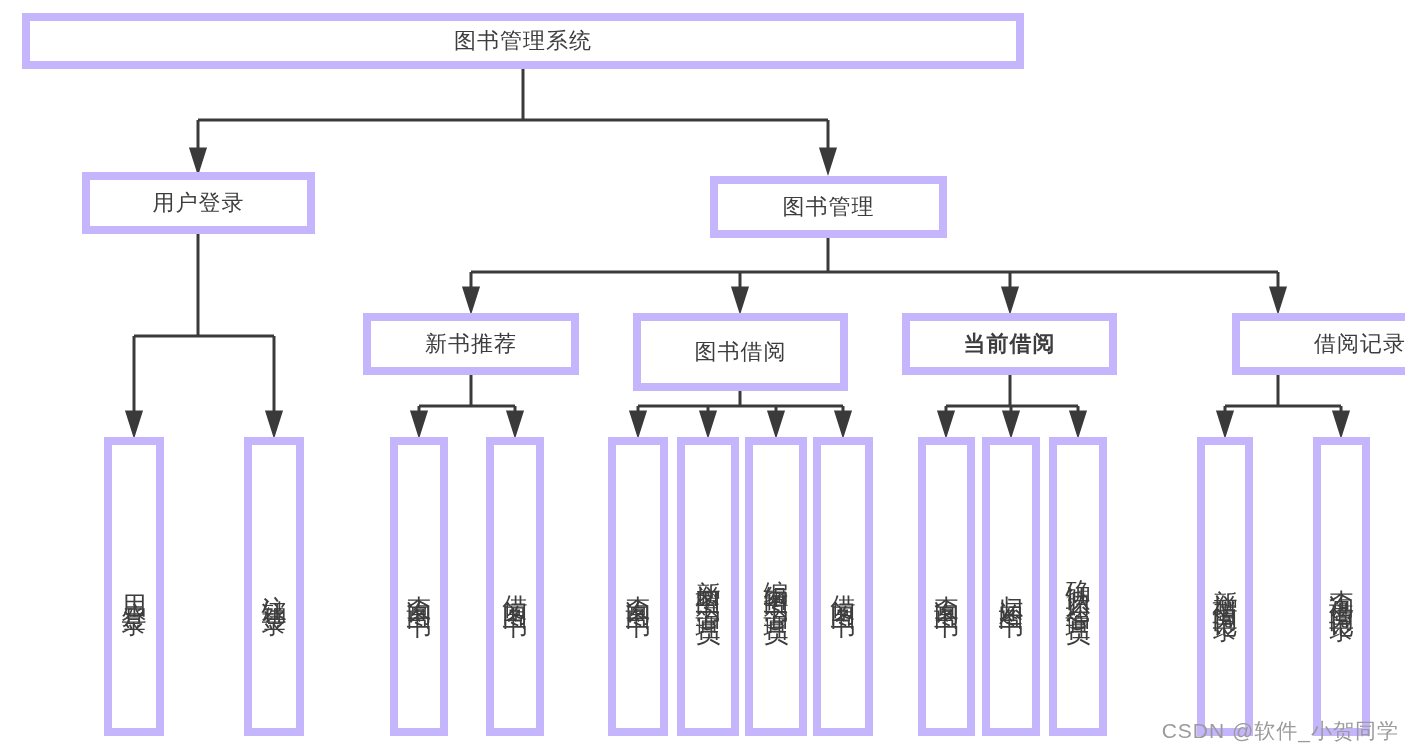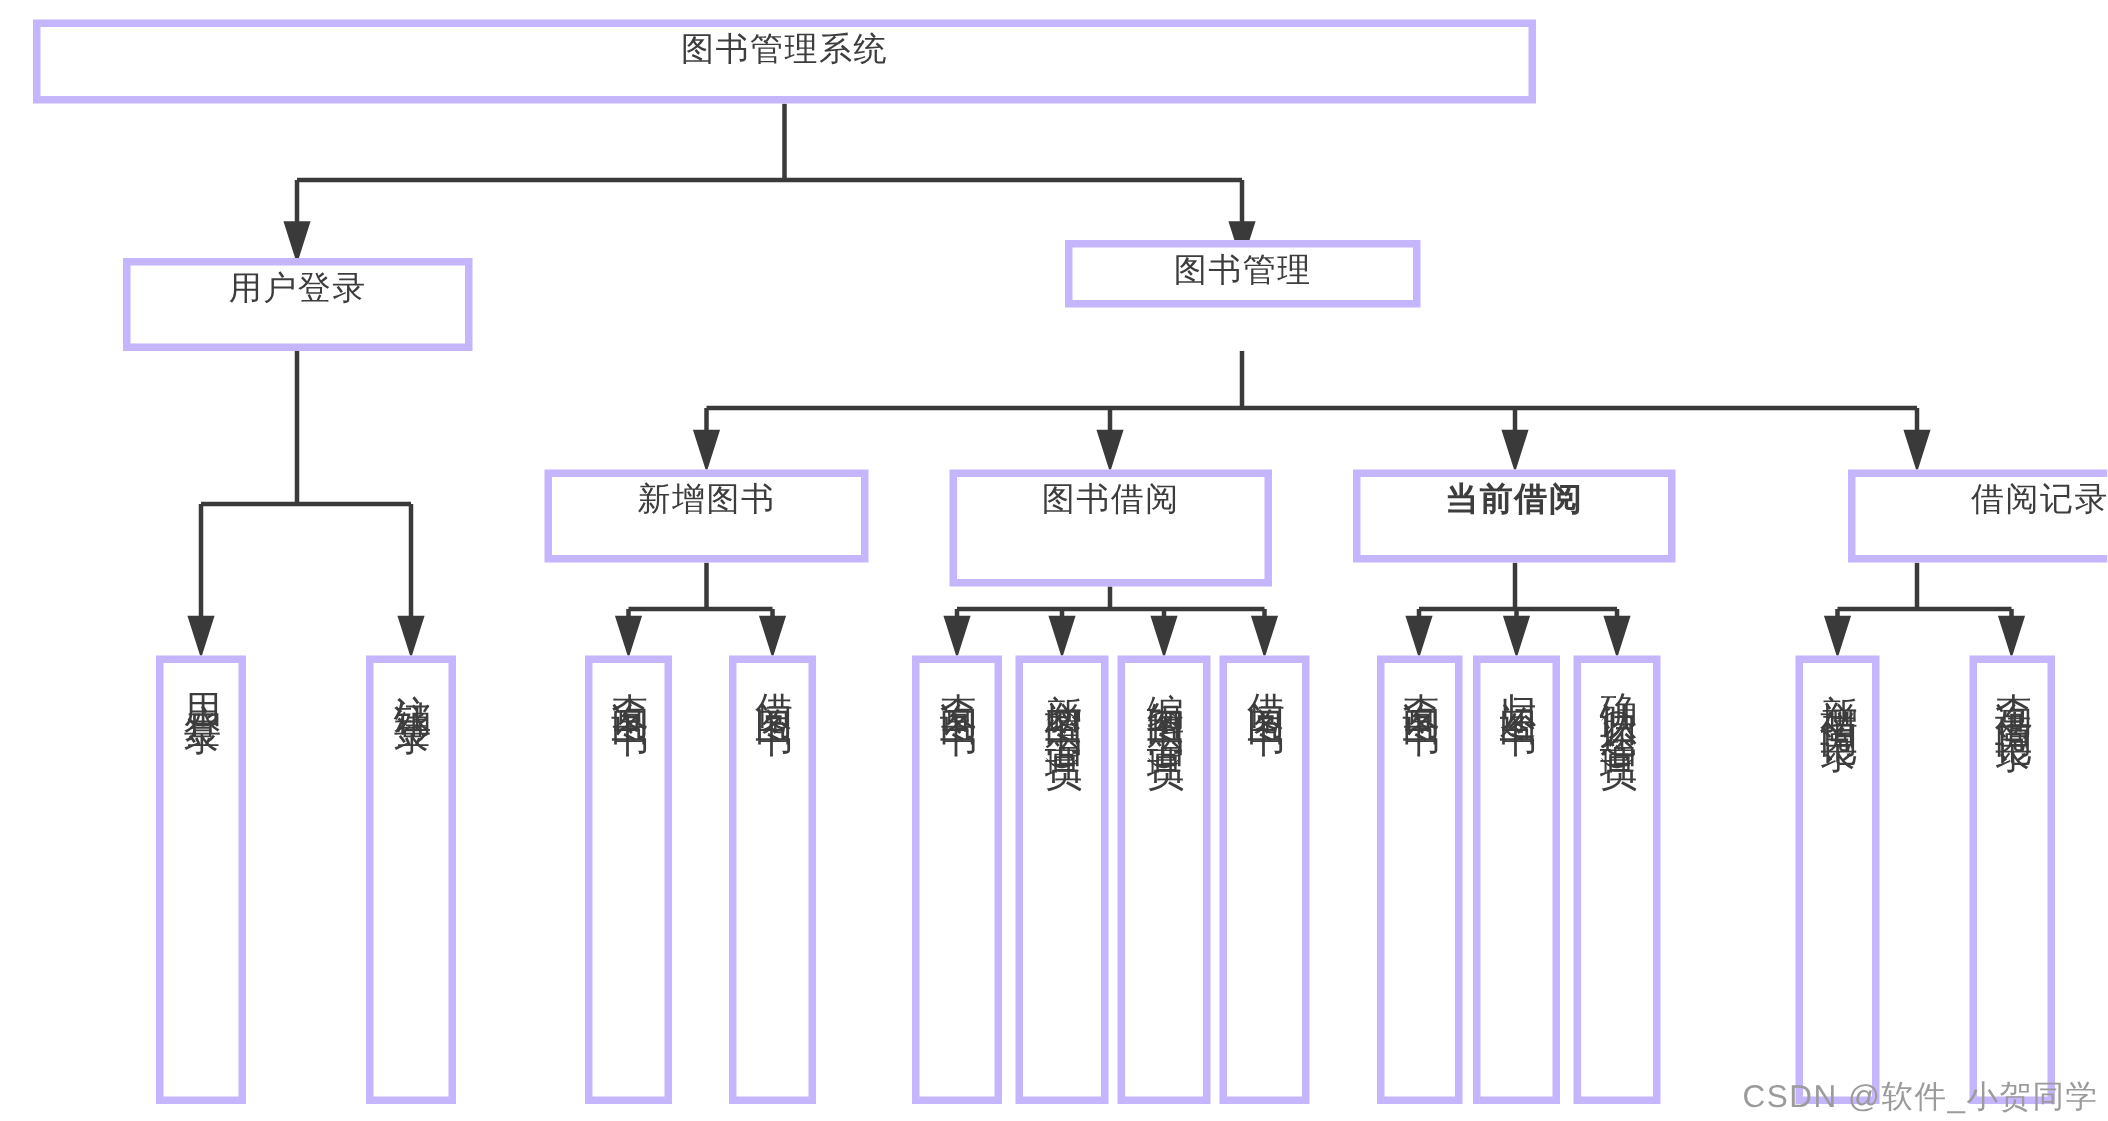--- a/index.html
+++ b/index.html
@@ -18,23 +18,23 @@
   #connector-layer {
     position: absolute;
     left: 0; top: 0;
     width: 1405px; height: 747px;
     pointer-events: none;
   }
   .node {
     position: absolute;
     box-sizing: border-box;
     background: #ffffff;
-    border: 5px solid #c4b5fd;
+    border: 8px solid #c4b5fd;
     display: flex;
-    align-items: flex-start;
+    align-items: center;
     justify-content: center;
     color: #3d3d3d;
   }
   .h-label {
     font-size: 22px;
     letter-spacing: 1px;
     white-space: nowrap;
   }
   .v-label {
     writing-mode: vertical-rl;
@@ -137,26 +137,26 @@
     </g>
   </svg>
 
   <div class="node" style="left:22px; top:13px; width:1002px; height:56px;">
     <span class="h-label">图书管理系统</span>
   </div>
 
   <div class="node" style="left:82px; top:172px; width:233px; height:62px;">
     <span class="h-label">用户登录</span>
   </div>
-  <div class="node" style="left:710px; top:160px; width:237px; height:45px;font-family:Liberation Mono, monospace;">
+  <div class="node" style="left:710px; top:176px; width:237px; height:62px;font-family:Liberation Mono, monospace;">
     <span class="h-label">图书管理</span>
   </div>
 
   <div class="node" style="left:363px; top:313px; width:216px; height:62px;">
-    <span class="h-label">新增图书</span>
+    <span class="h-label">新书推荐</span>
   </div>
   <div class="node" style="left:633px; top:313px; width:215px; height:78px;">
     <span class="h-label">图书借阅</span>
   </div>
   <div class="node" style="left:902px; top:313px; width:215px; height:62px;font-weight:bold;">
     <span class="h-label">当前借阅</span>
   </div>
   <div class="node" style="left:1232px; top:313px; width:256px; height:62px;">
     <span class="h-label">借阅记录</span>
   </div>

